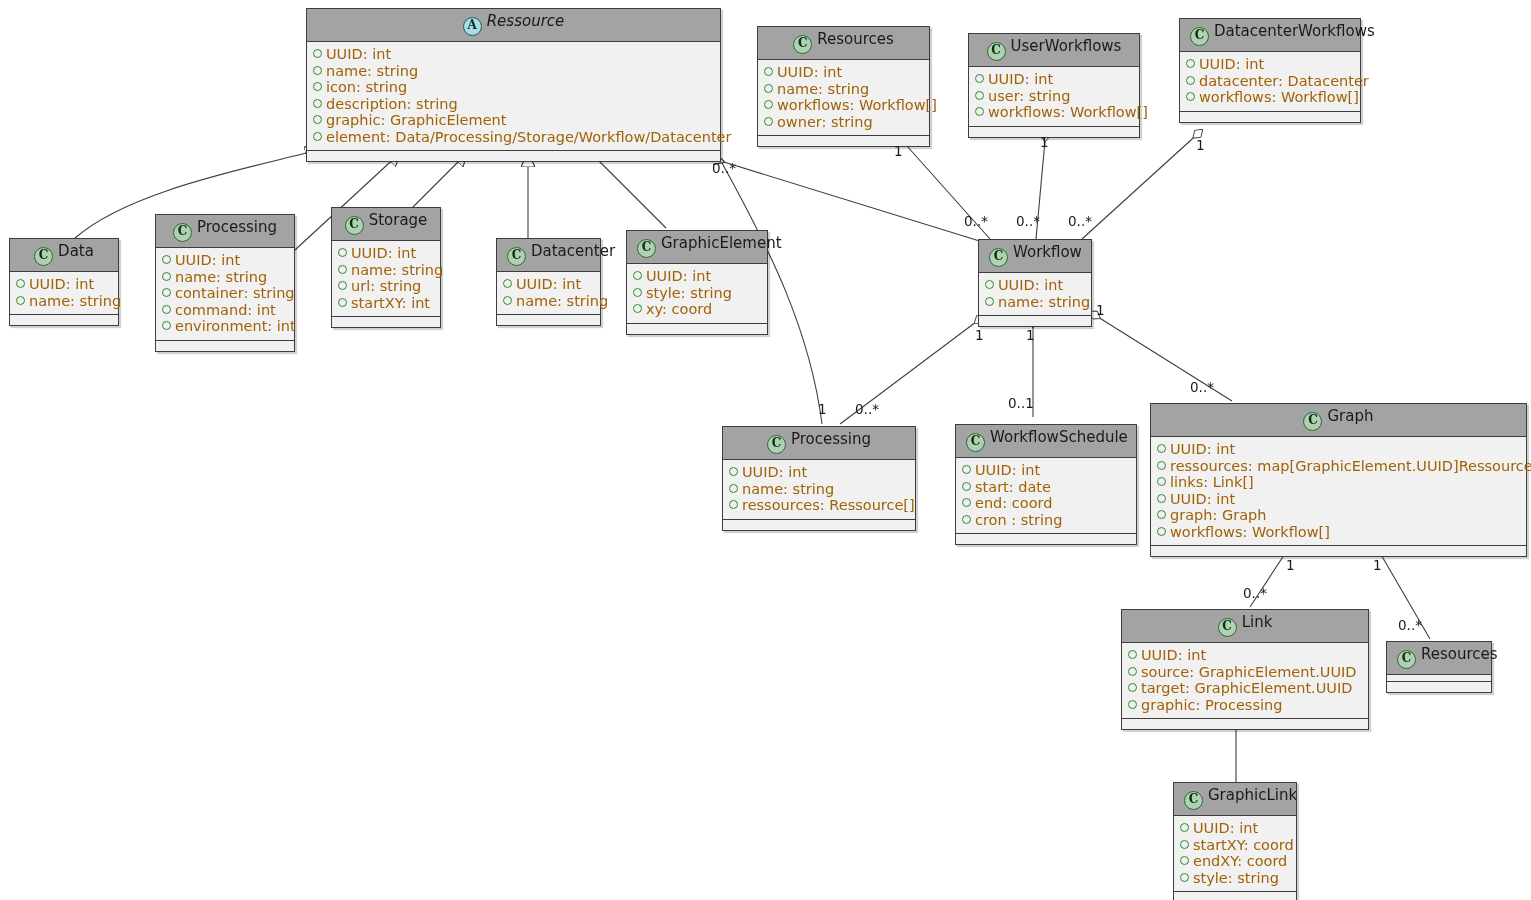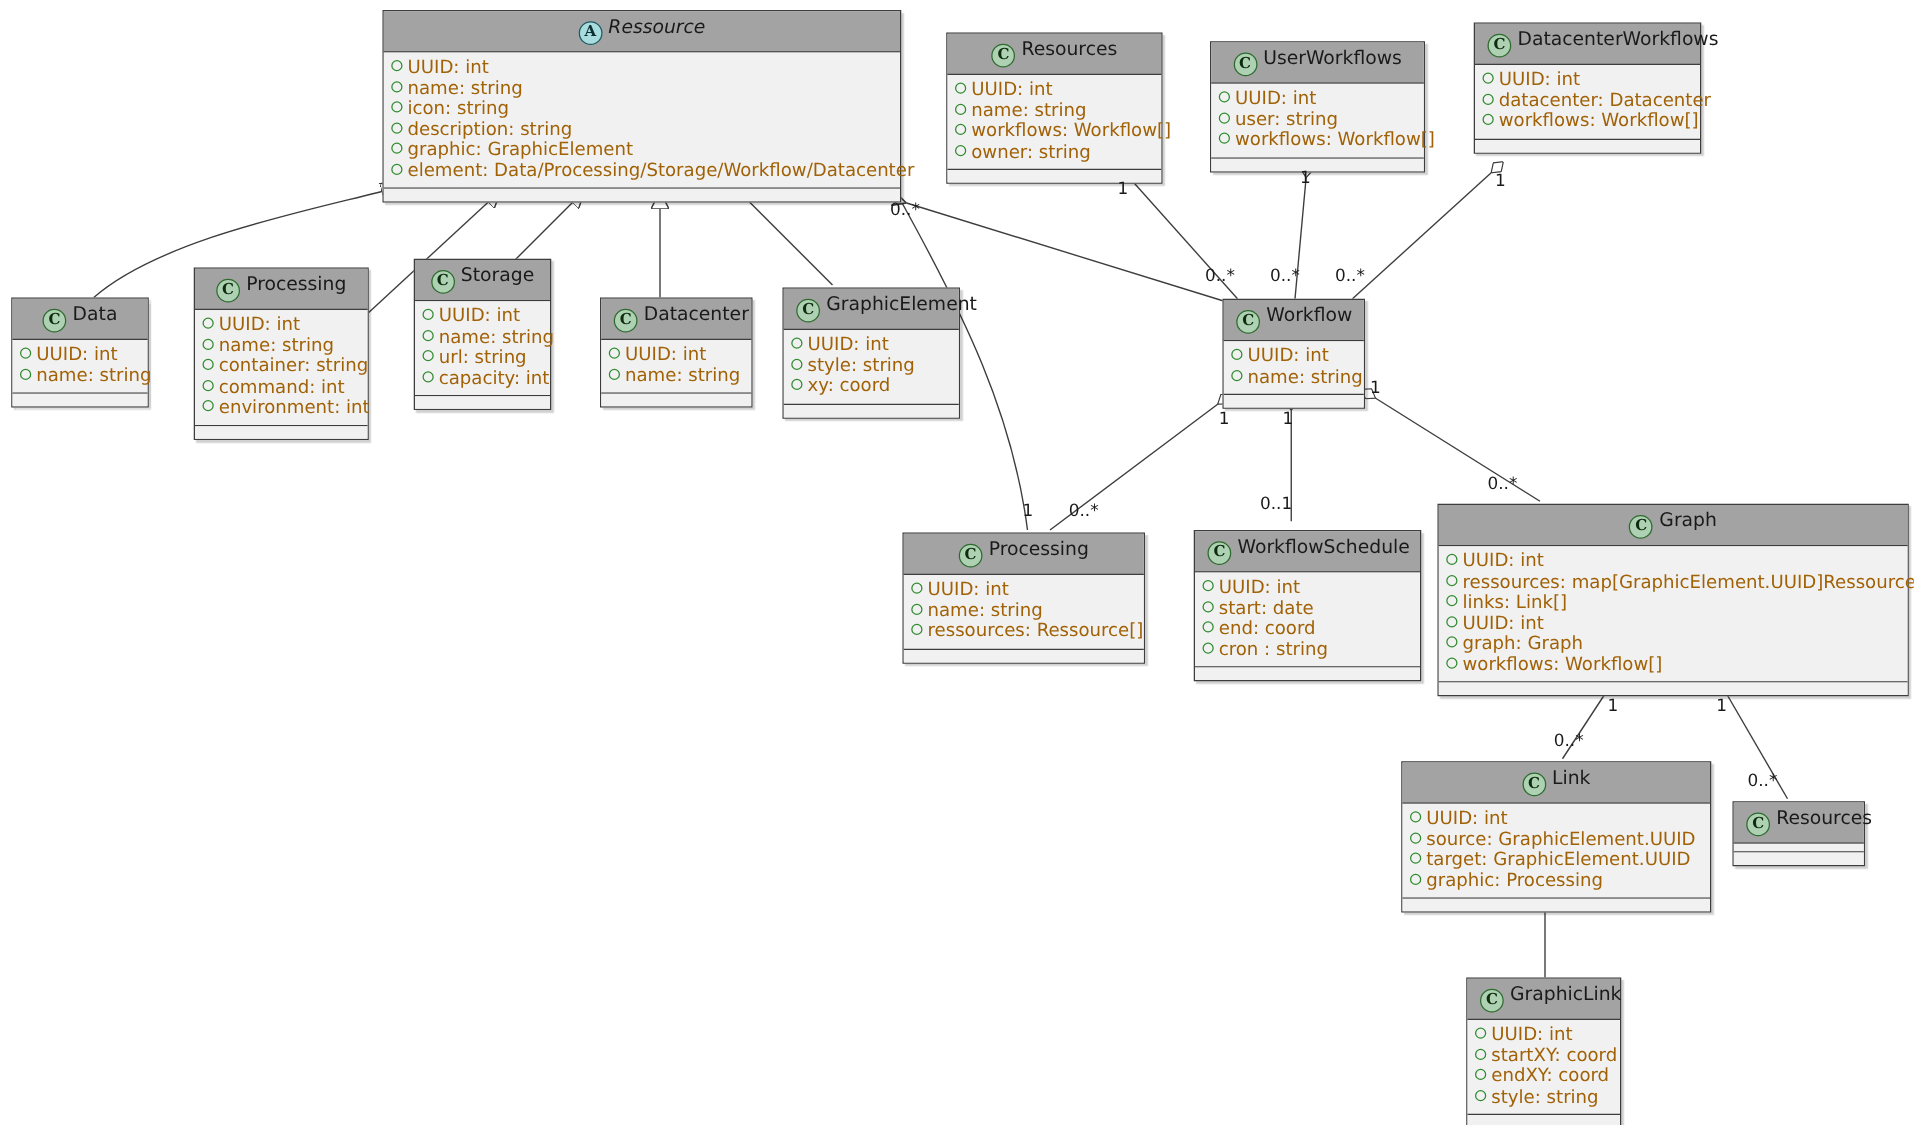--- a/index.html
+++ b/index.html
@@ -224,25 +224,25 @@
           <div class="attr"><span class="vis"></span><span>environment: int</span></div>
         </div>
         <div class="cls-foot"></div>
       </div>
       <div class="uml-class" style="left: 331px; top: 207px; width: 110px;">
         <div class="cls-header"><span class="badge">C</span><span class="title">Storage</span></div>
         <div class="cls-body">
           <div class="attr"><span class="vis"></span><span>UUID: int</span></div>
           <div class="attr"><span class="vis"></span><span>name: string</span></div>
           <div class="attr"><span class="vis"></span><span>url: string</span></div>
-          <div class="attr"><span class="vis"></span><span>capacity: int</span></div>
-        </div>
-        <div class="cls-foot"></div>
-      </div>
-      <div class="uml-class" style="left: 480px; top: 238px; width: 122px;">
+          <div class="attr"><span class="vis"></span><span>startXY: int</span></div>
+        </div>
+        <div class="cls-foot"></div>
+      </div>
+      <div class="uml-class" style="left: 496px; top: 238px; width: 105px;">
         <div class="cls-header"><span class="badge">C</span><span class="title">Datacenter</span></div>
         <div class="cls-body">
           <div class="attr"><span class="vis"></span><span>UUID: int</span></div>
           <div class="attr"><span class="vis"></span><span>name: string</span></div>
         </div>
         <div class="cls-foot"></div>
       </div>
       <div class="uml-class" style="left: 626px; top: 230px; width: 142px;">
         <div class="cls-header"><span class="badge">C</span><span class="title">GraphicElement</span></div>
         <div class="cls-body">

